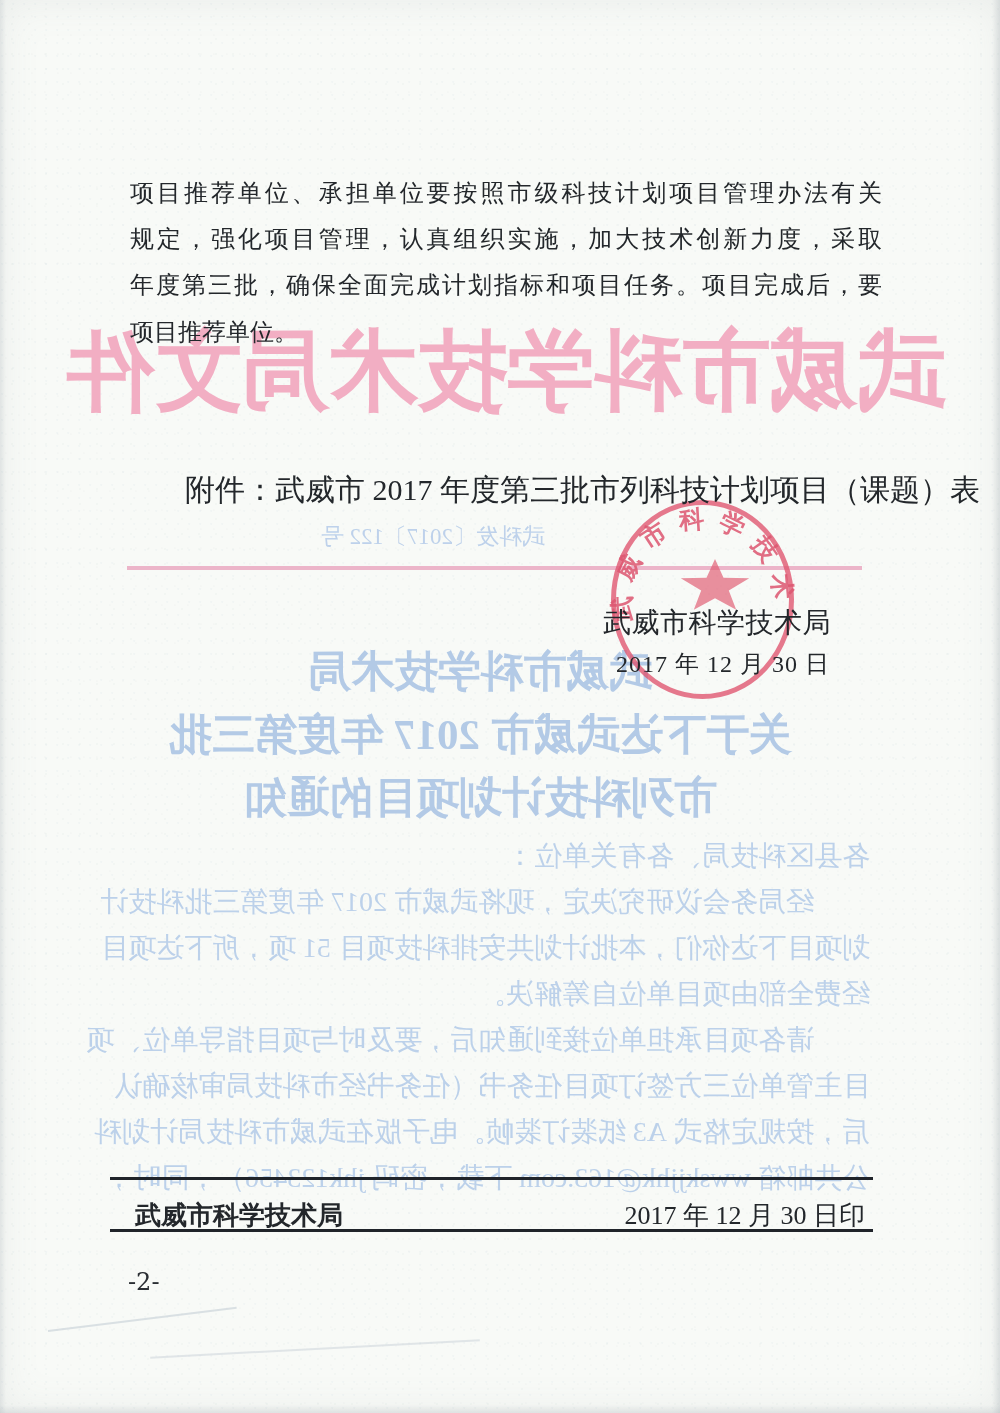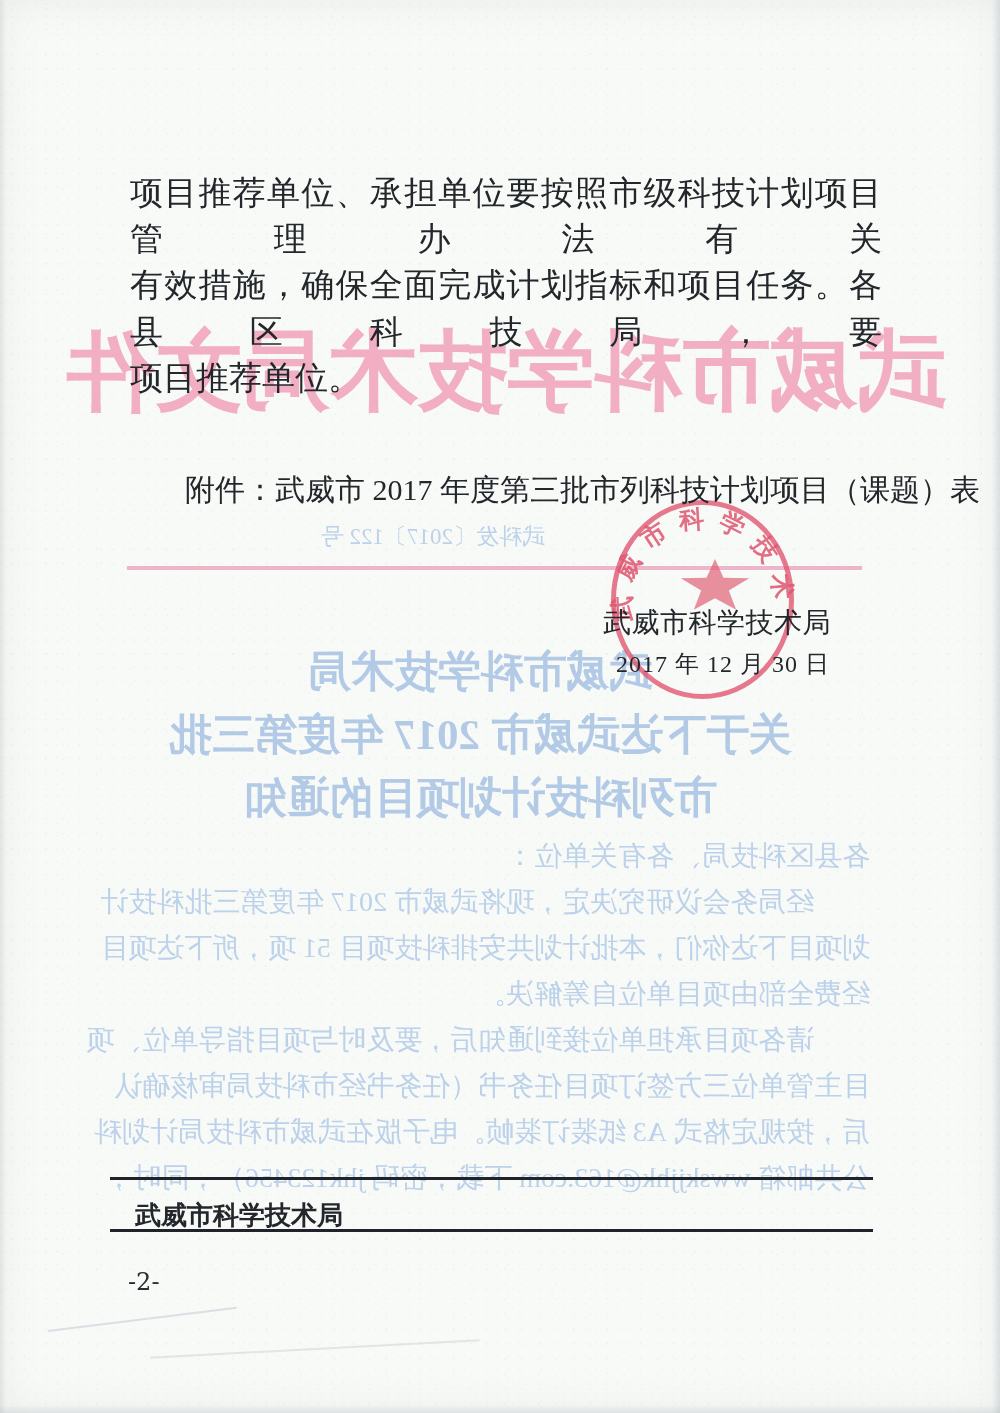--- a/index.html
+++ b/index.html
@@ -50,21 +50,21 @@
     left:130px;top:833px;width:770px;
     font-size:28px;line-height:46px;
     color:#bcd1ea;
     filter:blur(0.45px);
     white-space:normal;
   }
   .bleed-body div{white-space:nowrap;}
   
   .para{
     position:absolute;left:130px;top:170px;width:752px;
-    font-size:33px;line-height:46.2px;
+    font-size:24px;line-height:46.2px;
     color:#23272b;z-index:4;
   }
   .para .jline{text-align:justify;text-align-last:justify;}
   .attachment{
     position:absolute;left:130px;top:470px;width:780px;
     padding-left:55px;box-sizing:border-box;
     font-size:30px;color:#23272b;z-index:4;white-space:nowrap;
   }
   .pink-rule{
     position:absolute;left:127px;top:566px;width:735px;height:4px;
@@ -128,21 +128,22 @@
       <div>目主管单位三方签订项目任务书（任务书经市科技局审核确认</div>
       <div>后，按规定格式 A3 纸装订装帧。电子版在武威市科技局计划科</div>
       <div>公共邮箱 wwskjjhk@163.com 下载，密码 jhk123456），同时，</div>
     </div>
   </div>
 
   <div class="pink-rule"></div>
 
   <div class="para">
     <div class="jline">项目推荐单位、承担单位要按照市级科技计划项目管理办法有关</div>
-    <div class="jline">有效措施，确保全面完成计划指标和项目任务。各县区科技局，要</div>
+    <div class="jline">规定，强化项目管理，认真组织实施，加大技术创新力度，采取</div>
+    <div class="jline">年度第三批，确保全面完成计划指标和项目任务。项目完成后，要</div>
     <div>项目推荐单位。</div>
   </div>
 
   <div class="attachment">附件：武威市 2017 年度第三批市列科技计划项目（课题）表</div>
 
   <svg class="seal" width="195" height="205" viewBox="0 0 195 205">
     <defs>
       <path id="sealArc" d="M29.8,127.1 A72,72 0 1 1 165.2,127.1" fill="none"></path>
     </defs>
     <ellipse cx="97.5" cy="102.5" rx="89" ry="97" fill="none" stroke="#df536e" stroke-width="5" opacity="0.78"></ellipse>
@@ -151,20 +152,21 @@
       <textPath href="#sealArc" startOffset="4">武威市科学技术局</textPath>
     </text>
   </svg>
 
   <div class="sig-agency">武威市科学技术局</div>
   <div class="sig-date">2017 年 12 月 30 日</div>
 
   <div class="footer-rule r1"></div>
   <div class="footer-row">
     <span class="footer-issuer">武威市科学技术局</span>
+    <span class="footer-date">2017 年 12 月 30 日印</span>
   </div>
   <div class="footer-rule r2"></div>
 
   <div class="page-number">-2-</div>
 
   <div class="artifact scratch1"></div>
   <div class="artifact scratch2"></div>
   <div class="artifact edge-right"></div>
   <div class="artifact edge-bottom"></div>
   <div class="artifact edge-left"></div>

